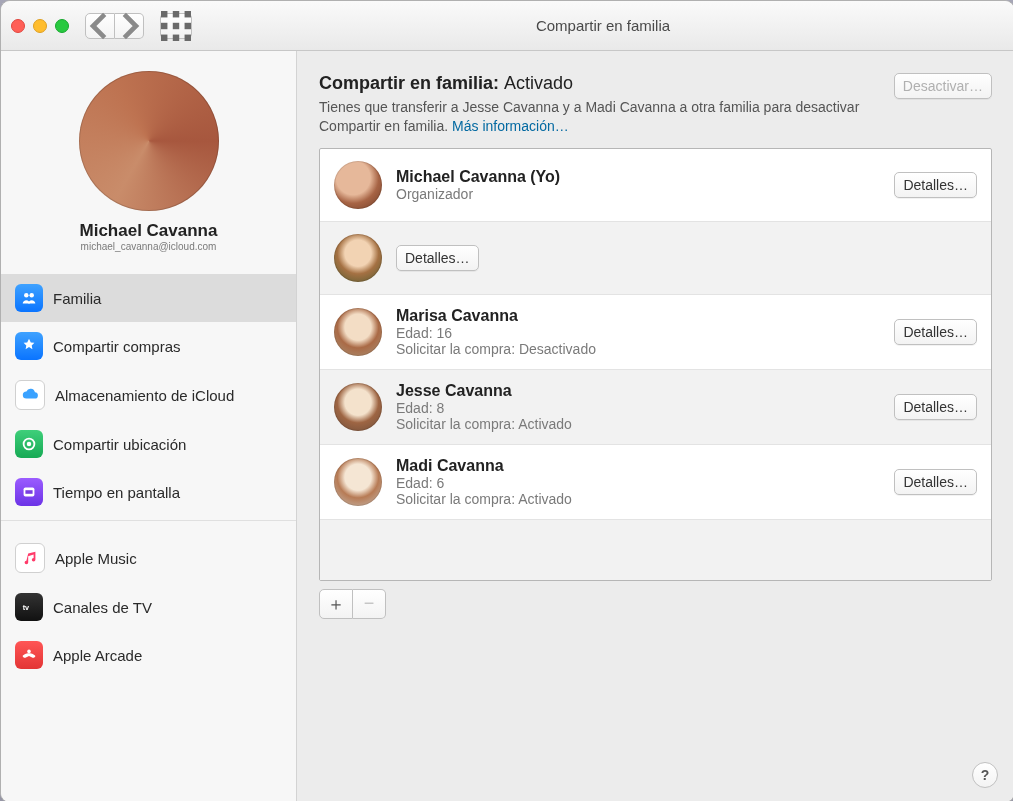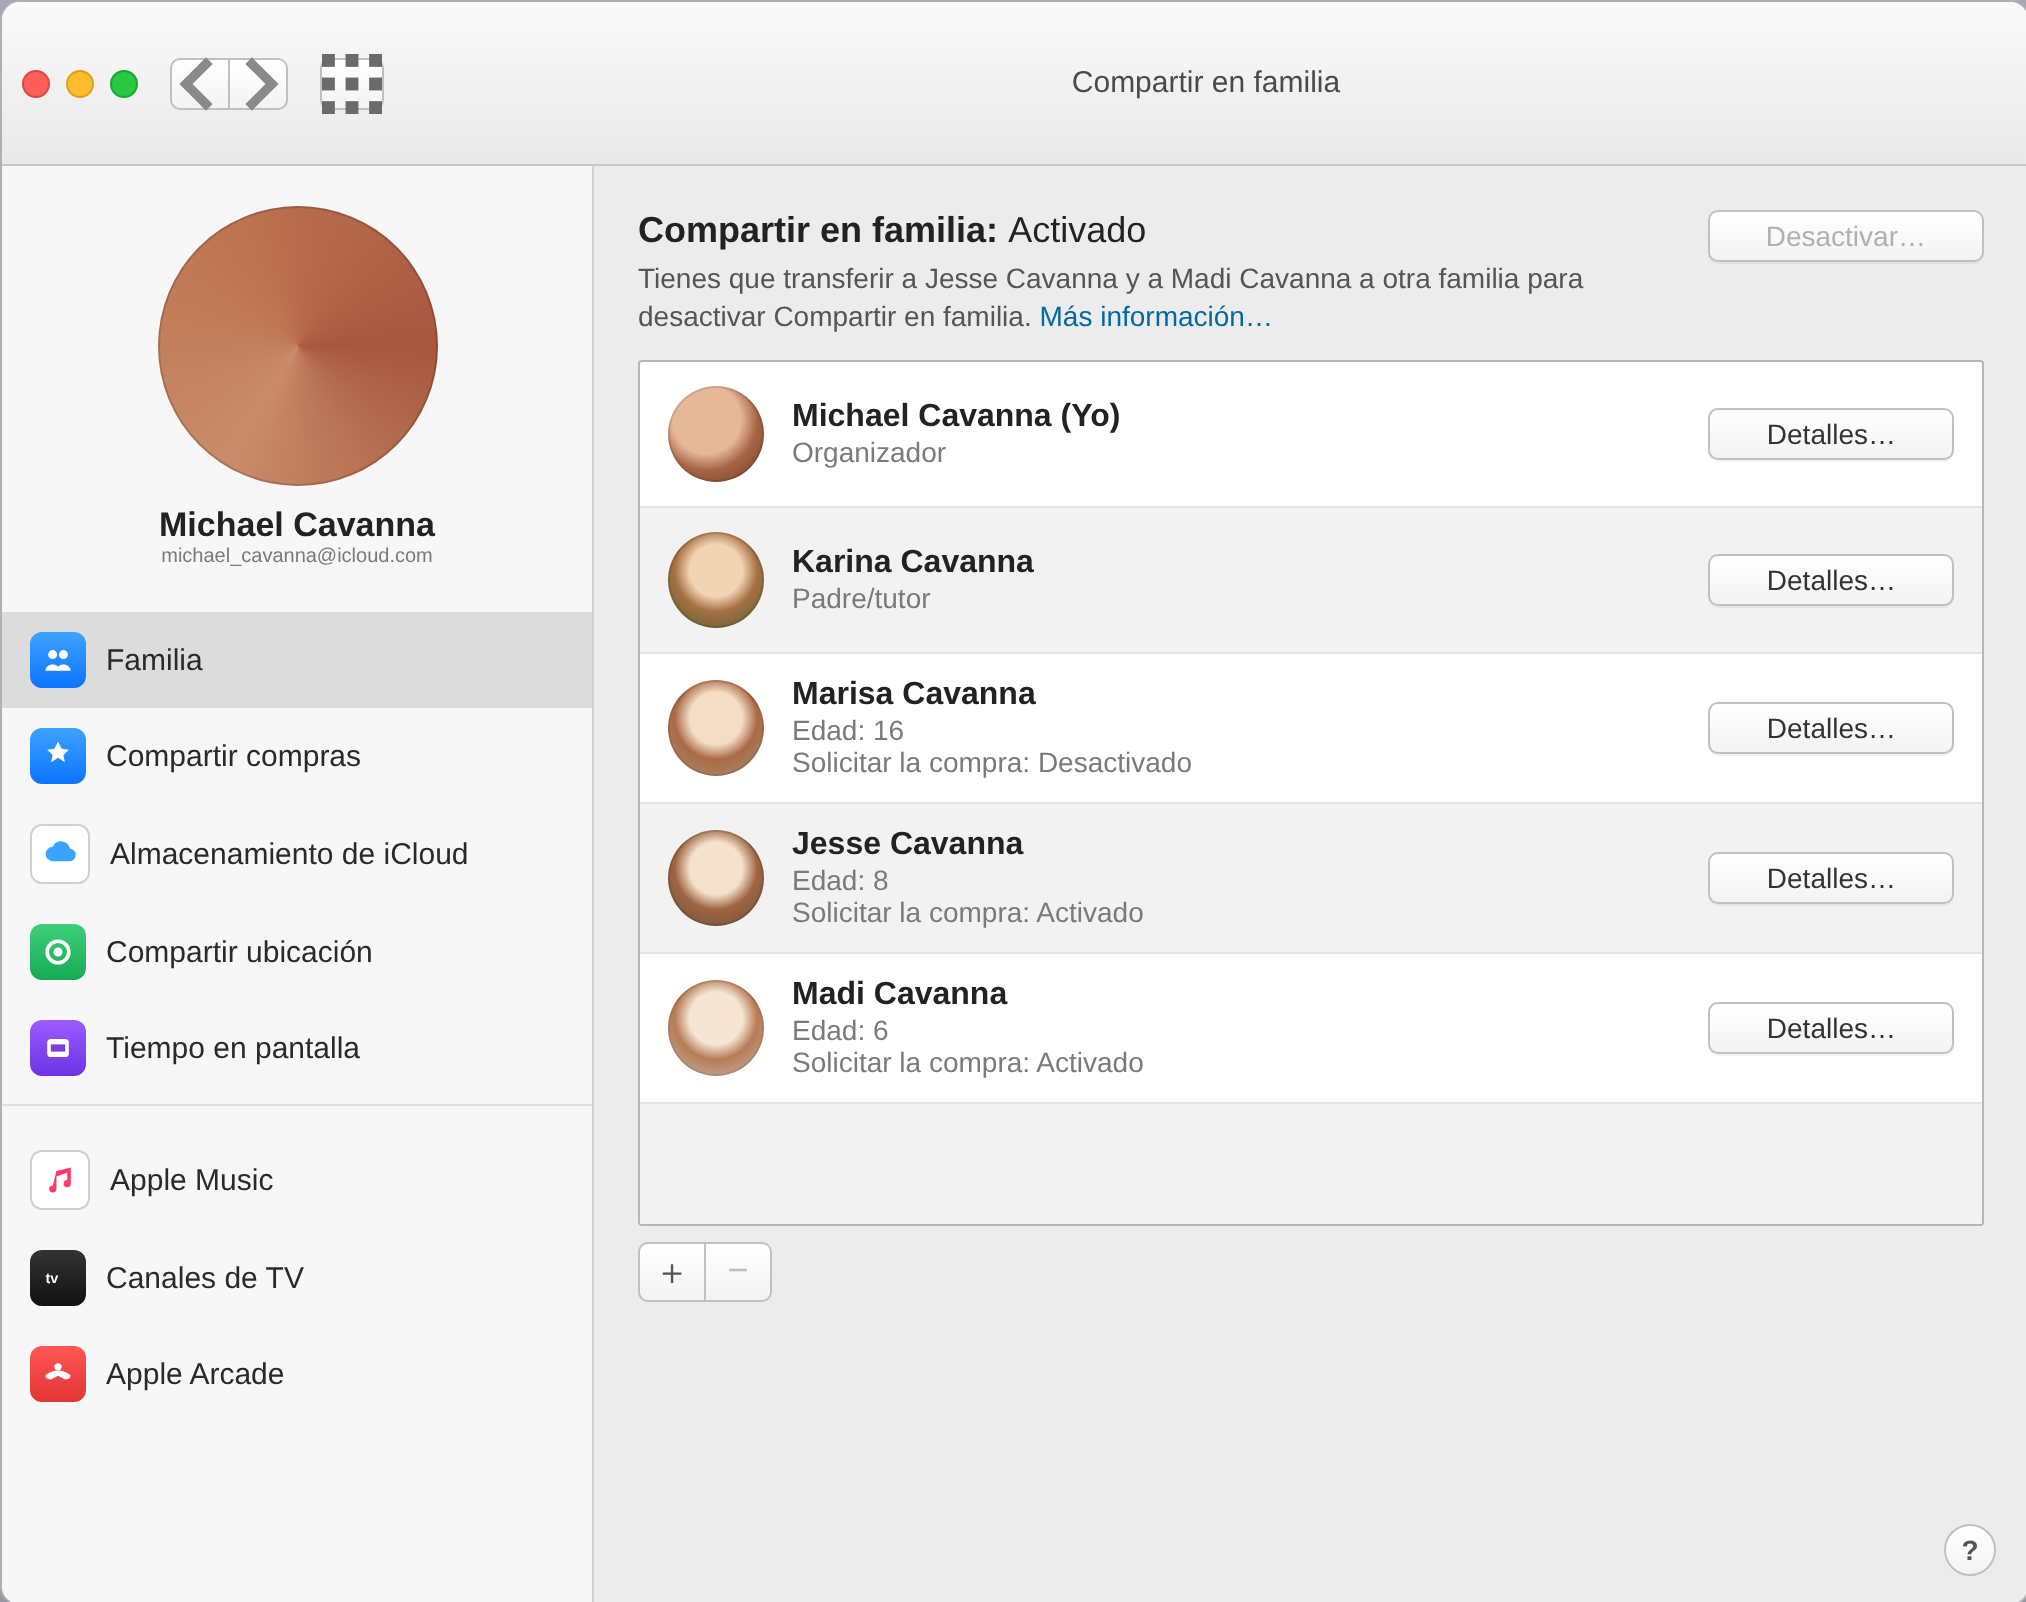--- a/index.html
+++ b/index.html
@@ -20,21 +20,21 @@
   .window{
     width:1013px;height:801px;margin:0;position:relative;
     background:var(--win-bg);
     border:1px solid #b0b0b0;border-radius:10px;overflow:hidden;
     box-shadow: 0 20px 40px rgba(0,0,0,0.25);
   }
   
   .titlebar{
     height:49px;display:flex;align-items:center;
     background:linear-gradient(#fafafa,#e9e9e9);
-    border-bottom:1px solid #c7c7c7;padding:16px 10px;gap:10px;
+    border-bottom:1px solid #c7c7c7;padding:0 10px;gap:10px;
   }
   .traffic{display:flex;gap:8px;margin-right:6px;}
   .dot{width:12px;height:12px;border-radius:50%;}
   .dot.red{background:#ff5f57;border:1px solid #e04740;}
   .dot.yellow{background:#ffbd2e;border:1px solid #dea023;}
   .dot.green{background:#28c940;border:1px solid #17a82e;}
   .nav-btns{display:flex;}
   .seg-btn{
     width:28px;height:24px;display:flex;align-items:center;justify-content:center;
     background:var(--btn-bg);border:1px solid var(--btn-border);color:#8a8a8a;
@@ -87,21 +87,21 @@
   
   .main{flex:1;padding:22px 22px 0 22px;display:flex;flex-direction:column;}
   .header-row{display:flex;align-items:flex-start;gap:10px;}
   .header-text{flex:1;}
   .h1{font-size:18px;font-weight:700;}
   .h1 .state{font-weight:400;}
   .desc{color:#555;margin-top:4px;font-size:14px;line-height:1.35;}
   .desc .link{color:#0369a1;}
   .btn{
     background:var(--btn-bg);border:1px solid var(--btn-border);border-radius:5px;
-    padding:4px 28px;font-size:14px;color:#333;box-shadow:0 1px 0 rgba(0,0,0,.05);
+    padding:4px 8px;font-size:14px;color:#333;box-shadow:0 1px 0 rgba(0,0,0,.05);
   }
   .btn.disabled{color:#b0b0b0;}
   .member-box{
     margin-top:12px;border:1px solid var(--border-strong);border-radius:2px;background:#fff;
   }
   .member-row{
     display:flex;align-items:center;gap:14px;padding:12px 14px;border-bottom:1px solid #e3e3e3;
   }
   .member-row:nth-child(even){background:var(--row-alt);}
   .member-info{flex:1;min-width:0;}
@@ -282,24 +282,20 @@
           <div class="av a1"></div>
           <div class="member-info">
             <div class="mname">Michael Cavanna (Yo)</div>
             <div class="mrole">Organizador</div>
           </div>
           <button class="btn">Detalles…</button>
         </div>
 
         <div class="member-row">
           <div class="av a2"></div>
-          <div class="member-info">
-            <div class="mname">Karina Cavanna</div>
-            <div class="mrole">Padre/tutor</div>
-          </div>
           <button class="btn">Detalles…</button>
         </div>
 
         <div class="member-row">
           <div class="av a3"></div>
           <div class="member-info">
             <div class="mname">Marisa Cavanna</div>
             <div class="mline">
               <span>Edad:</span>
               <span>16</span>

